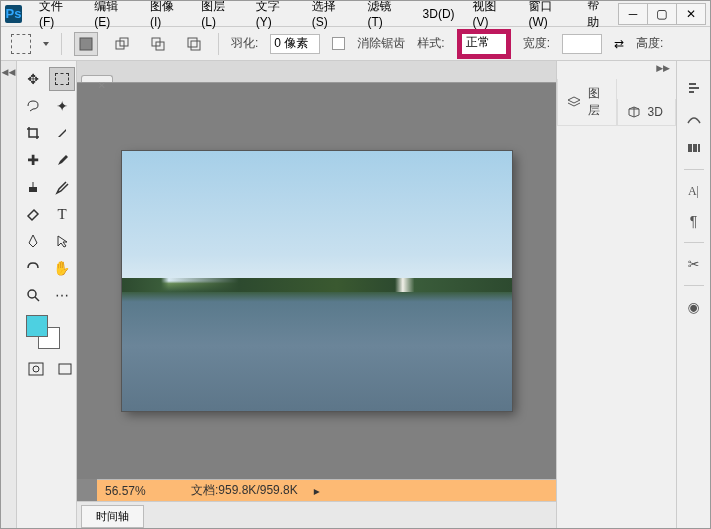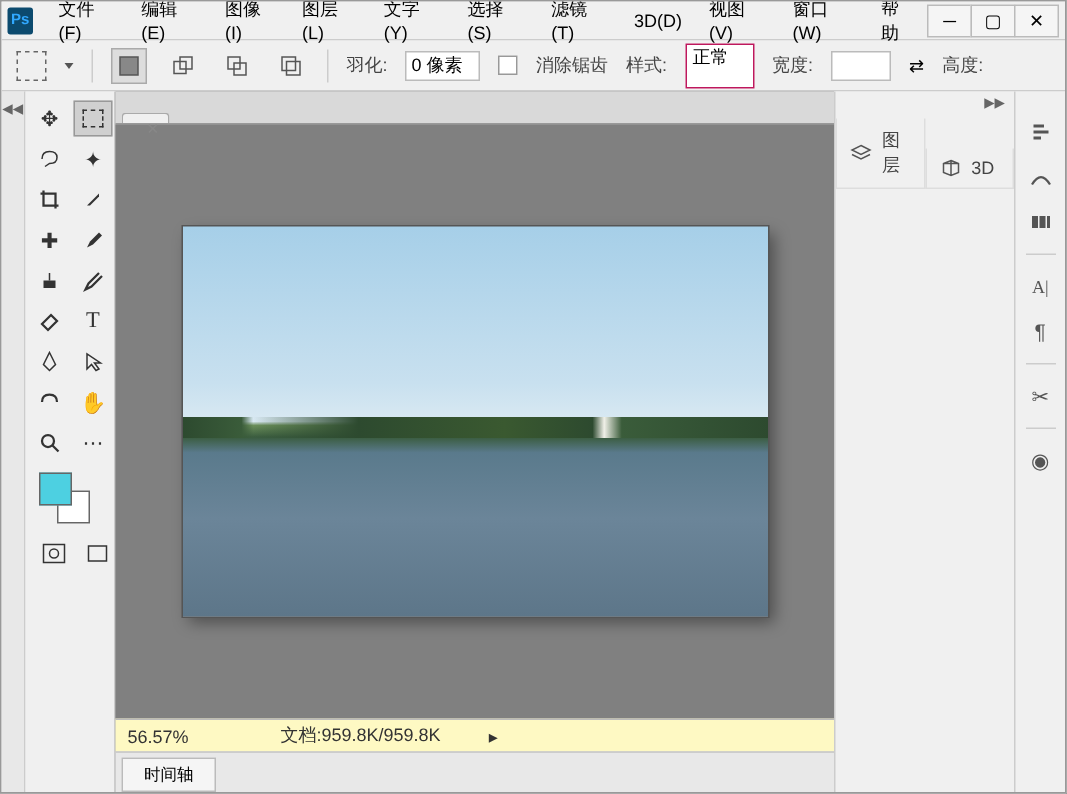--- a/index.html
+++ b/index.html
@@ -1,49 +1,49 @@
 <!DOCTYPE html>
 <html><head>
 <meta charset="utf-8">
 <style>
 * { margin: 0; padding: 0; box-sizing: border-box; font-family: "Microsoft YaHei", sans-serif; font-size: 12px; }
 body { background: #f0f0f0; width: 711px; height: 529px; overflow: hidden; border: 1px solid #999; }
 .menubar { display: flex; align-items: center; height: 26px; background: #f0f0f0; border-bottom: 1px solid #ccc; padding: 0 4px; }
-.ps-logo { width: 18px; height: 18px; background: #0c4a6e; color: #31a8ff; display: flex; align-items: center; justify-content: center; font-weight: bold; font-size: 10px; border-radius: 2px; margin-right: 8px; }
+.ps-logo { width: 18px; height: 18px; background: #0c4a6e; color: #31a8ff; display: flex; align-items: center; justify-content: center; font-weight: bold; font-size: 13px; border-radius: 2px; margin-right: 8px; }
 .menu-item { padding: 0 9px; cursor: default; }
 .win-controls { margin-left: auto; display: flex; gap: 0; }
 .win-btn { width: 30px; height: 22px; display: flex; align-items: center; justify-content: center; border: 1px solid #bbb; background: #f5f5f5; margin-left: -1px; }
 .optionbar { display: flex; align-items: center; height: 34px; background: #f0f0f0; border-bottom: 1px solid #ccc; padding: 0 10px; gap: 12px; }
 .opt-icon { width: 20px; height: 20px; border: 1px dashed #666; }
 .opt-dd { width: 0; height: 0; border-left: 3px solid transparent; border-right: 3px solid transparent; border-top: 4px solid #555; }
 .opt-btn { width: 24px; height: 24px; display: flex; align-items: center; justify-content: center; border: 1px solid transparent; }
 .opt-btn.sel { background: #ddd; border: 1px solid #aaa; }
 .opt-sep { width: 1px; height: 22px; background: #ccc; }
 .opt-label { color: #444; }
 .opt-input { width: 50px; height: 20px; border: 1px solid #bbb; padding: 0 3px; background: #fff; }
-.opt-select { height: 30px; border: 1px solid #be185d; background: #fff; padding: 0 16px 0 4px; }
+.opt-select { height: 30px; border: 5px solid #be185d; background: #fff; padding: 0 16px 0 4px; }
 .main { display: flex; height: 469px; }
 .collapse-bar { width: 16px; background: #e8e8e8; border-right: 1px solid #ccc; display: flex; align-items: flex-start; justify-content: center; padding-top: 6px; }
 .dbl-arrow { font-size: 9px; color: #666; }
 .toolbox { width: 60px; background: #f0f0f0; border-right: 1px solid #ccc; padding: 6px 3px; }
 .tool-grid { display: grid; grid-template-columns: 1fr 1fr; gap: 3px; }
 .tool { width: 26px; height: 24px; display: flex; align-items: center; justify-content: center; color: #333; position: relative; font-size: 14px; }
 .tool.sel { background: #d0d0d0; border: 1px solid #999; }
 .swatches { margin-top: 8px; position: relative; width: 40px; height: 36px; margin-left: 6px; }
 .sw-fg { position: absolute; width: 22px; height: 22px; background: #4dd0e1; border: 1px solid #666; z-index: 2; }
 .sw-bg { position: absolute; width: 22px; height: 22px; background: #fff; border: 1px solid #666; left: 12px; top: 12px; }
 .tool-bottom { margin-top: 6px; display: grid; grid-template-columns: 1fr 1fr; gap: 3px; padding: 0 3px; }
 .doc-area { flex: 1; display: flex; flex-direction: column; background: #888; min-width: 0; }
 .doc-tabs { height: 22px; background: #d9d9d9; display: flex; align-items: flex-end; padding-left: 4px; border-bottom: 1px solid #999; }
 .doc-tab { background: #f0f0f0; padding: 3px 20px 3px 10px; border: 1px solid #aaa; border-bottom: none; border-radius: 3px 3px 0 0; position: relative; font-size: 11px; color: #333; }
 .doc-tab .close { position: absolute; right: 6px; top: 4px; font-size: 10px; color: #888; }
 .canvas-wrap { flex: 1; display: flex; align-items: center; justify-content: center; background: #808080; overflow: hidden; }
 .canvas { width: 390px; height: 260px; background: linear-gradient(to bottom, #a6cfe8 0%, #c8e0ef 40%, #d9e9f2 50%, #6b8f5a 51%, #3a5c3f 54%, #5a7a8c 58%, #6b8599 75%, #5d7689 100%); box-shadow: 0 0 0 1px #555, 4px 4px 10px rgba(0,0,0,0.4); position: relative; }
 .treeline { position: absolute; top: 49%; left: 0; right: 0; height: 14px; background: linear-gradient(to right, #2d4a2f 0%, #3a5c3a 10%, transparent 12%, #2d4a2f 30%, #3a5930 55%, #2d4a2f 70%, #f0f0e8 72%, #3a5c3a 75%, #2d4a2f 100%); }
-.statusbar { height: 22px; background: #fef9c3; border-top: 1px solid #bbb; display: flex; align-items: center; padding: 0 8px; gap: 32px; font-size: 11px; color: #333; }
+.statusbar { height: 22px; background: #fdba74; border-top: 1px solid #bbb; display: flex; align-items: center; padding: 0 8px; gap: 16px; font-size: 11px; color: #333; margin-left: 20px; }
 .status-zoom { width: 70px; }
 .bottom-tabs { height: 29px; background: #e8e8e8; border-top: 1px solid #ccc; display: flex; align-items: center; padding-left: 4px; }
 .btab { padding: 3px 14px; border: 1px solid #bbb; background: #f5f5f5; font-size: 11px; }
 .right-panels { width: 120px; background: #f0f0f0; border-left: 1px solid #ccc; }
 .rp-header { height: 18px; display: flex; justify-content: flex-end; padding: 2px 6px; }
 .rp-row { display: flex; align-items: flex-end; }
 .rp-cell { flex: 1; display: flex; align-items: center; gap: 6px; padding: 6px 8px; border: 1px solid #ddd; border-top: none; font-size: 11px; color: #444; }
 .rp-icon { width: 16px; height: 14px; display: flex; align-items: center; justify-content: center; }
 .right-strip { width: 34px; background: #f0f0f0; border-left: 1px solid #ccc; display: flex; flex-direction: column; align-items: center; padding-top: 18px; gap: 12px; }
 .strip-icon { width: 20px; height: 18px; display: flex; align-items: center; justify-content: center; color: #555; font-size: 14px; }

